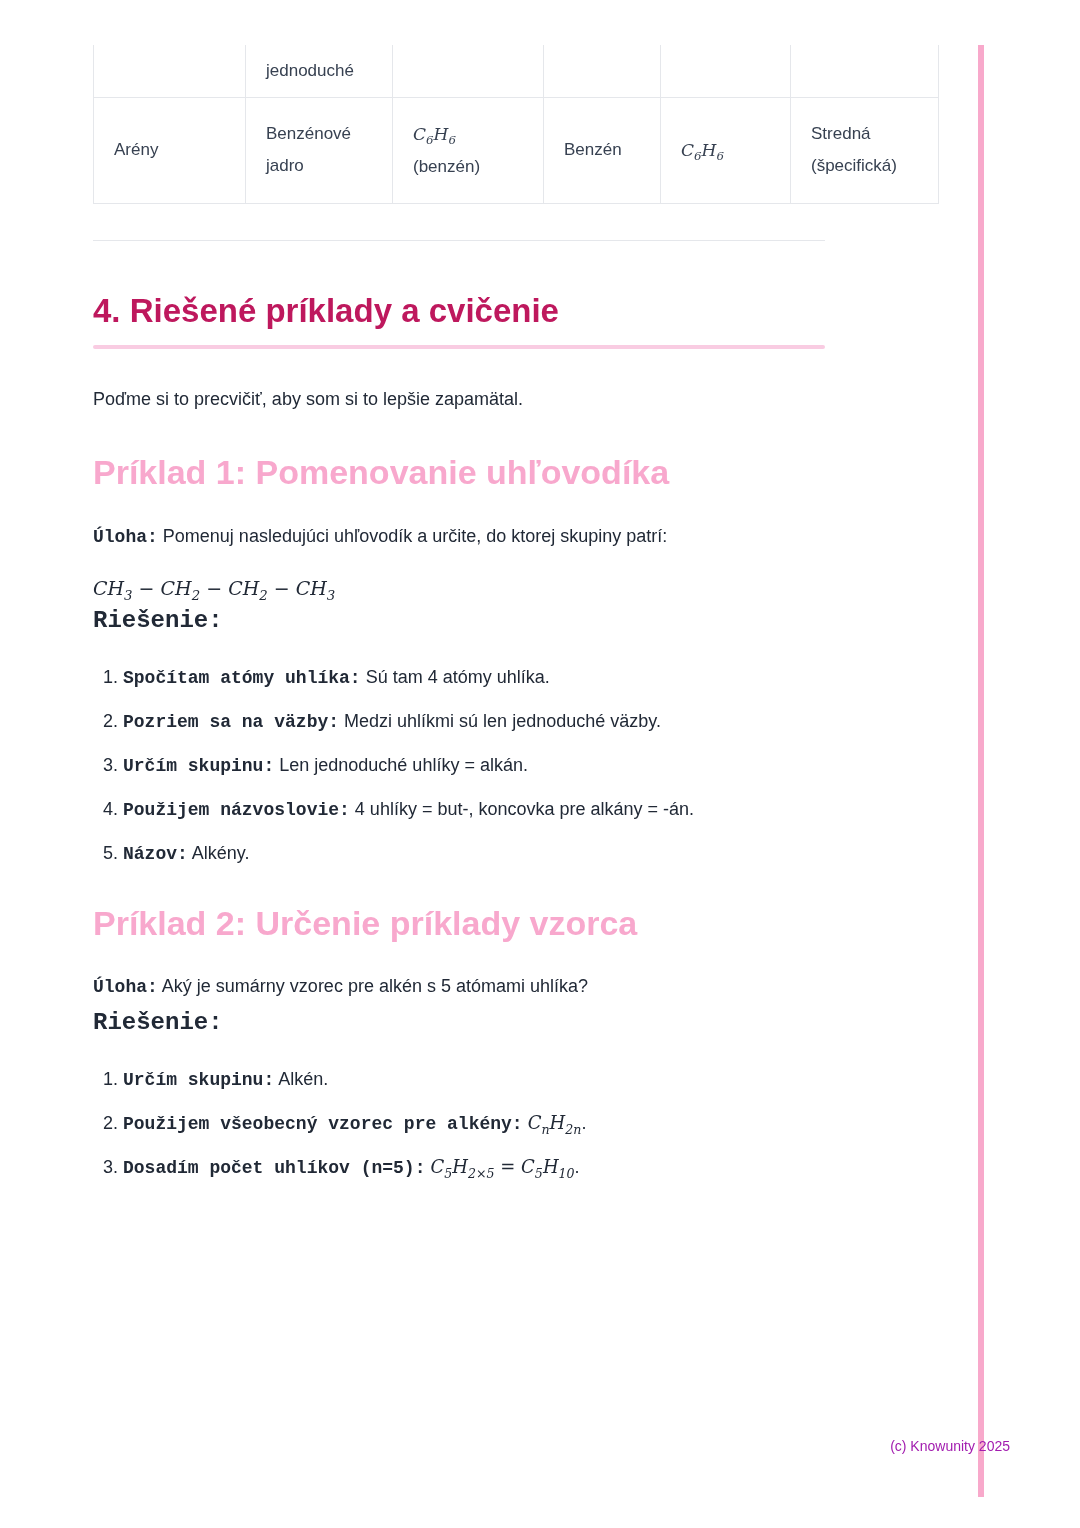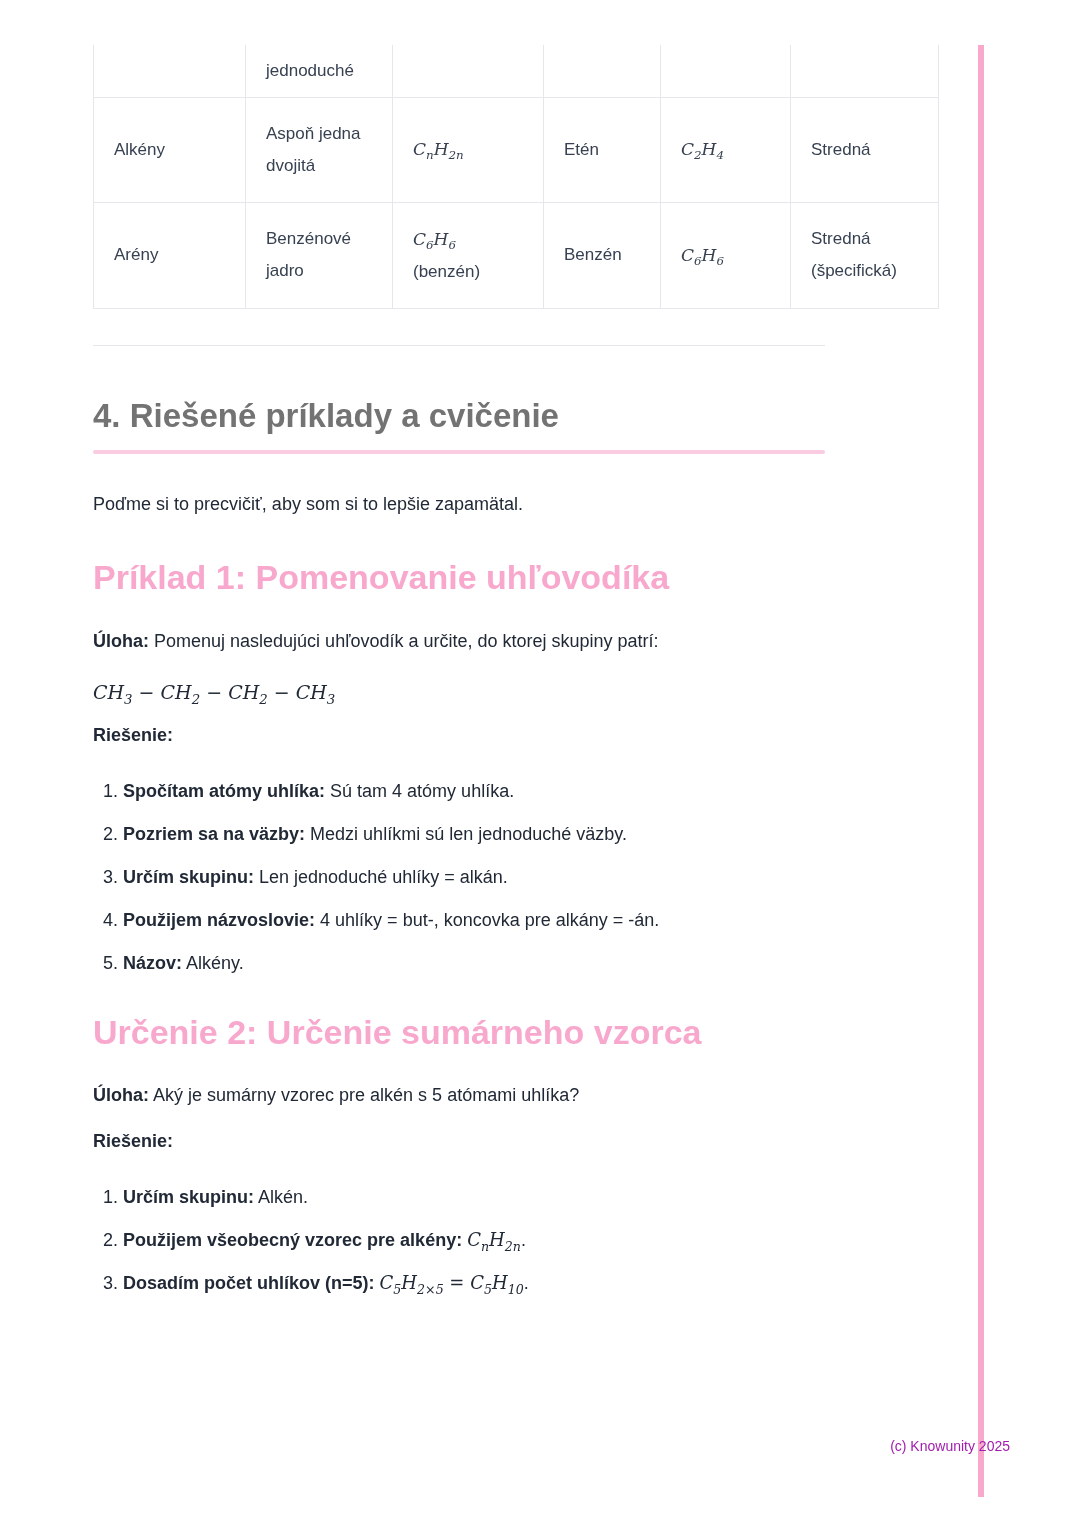--- a/index.html
+++ b/index.html
@@ -54,45 +54,45 @@
     border: none;
     border-top: 1px solid #e5e7eb;
     width: 732px;
     margin-top: 36px;
   }
   h2.section-title {
     margin-top: 50px;
     font-size: 33px;
     line-height: 1.2;
     font-weight: 700;
-    color: #737373;
+    color: #be185d;
   }
   .title-underline {
     width: 732px;
     height: 4px;
     background: #f9cce2;
     border-radius: 2px;
     margin-top: 15px;
   }
   p.intro { margin-top: 36px; font-size: 18px; line-height: 28px; }
 
   h3.example-heading {
     font-size: 34px;
     line-height: 1.25;
     font-weight: 700;
     color: #f8a8cd;
   }
   .ex1-heading { margin-top: 38px; }
   .ex2-heading { margin-top: 34px; }
 
   p.task { margin-top: 28px; font-size: 18px; line-height: 28px; }
-  p.task strong, p.solution, li strong { font-weight: 700; }
+  p.task strong, p.solution, li strong { font-weight: 700; font-family: Liberation Mono, monospace; }
   p.formula-line { margin-top: 26px; }
   p.formula-line .math { font-size: 19px; }
-  p.solution { margin-top: 18px; font-size: 18px; line-height: 28px; }
+  p.solution { margin-top: 8px; font-size: 24px; line-height: 28px; }
 
   ol.steps {
     margin-top: 28px;
     padding-left: 30px;
     font-size: 18px;
   }
   ol.steps li { margin-bottom: 15px; line-height: 28px; }
   ol.steps .math { font-size: 18px; }
 
   
@@ -131,28 +131,20 @@
         <col style="width:148px">
     </colgroup>
     <tbody>
       <tr class="partial-row">
         <td></td>
         <td>jednoduché</td>
         <td></td>
         <td></td>
         <td></td>
         <td></td>
-      </tr>
-      <tr>
-        <td>Alkény</td>
-        <td>Aspoň jedna dvojitá</td>
-        <td><span class="math">C<sub>n</sub>H<sub>2n</sub></span></td>
-        <td>Etén</td>
-        <td><span class="math">C<sub>2</sub>H<sub>4</sub></span></td>
-        <td>Stredná</td>
       </tr>
       <tr>
         <td>Arény</td>
         <td>Benzénové jadro</td>
         <td>
           <span class="math">C<sub>6</sub>H<sub>6</sub></span>
           <span class="formula-note">(benzén)</span>
         </td>
         <td>Benzén</td>
         <td><span class="math">C<sub>6</sub>H<sub>6</sub></span></td>
@@ -195,21 +187,21 @@
     <li>
       <strong>Použijem názvoslovie:</strong>
       <span>4 uhlíky = but-, koncovka pre alkány = -án.</span>
     </li>
     <li>
       <strong>Názov:</strong>
       <span>Alkény.</span>
     </li>
   </ol>
 
-  <h3 class="example-heading ex2-heading">Určenie 2: Určenie sumárneho vzorca</h3>
+  <h3 class="example-heading ex2-heading">Príklad 2: Určenie príklady vzorca</h3>
 
   <p class="task">
     <strong>Úloha:</strong>
     <span>Aký je sumárny vzorec pre alkén s 5 atómami uhlíka?</span>
   </p>
 
   <p class="solution">Riešenie:</p>
 
   <ol class="steps">
     <li>

